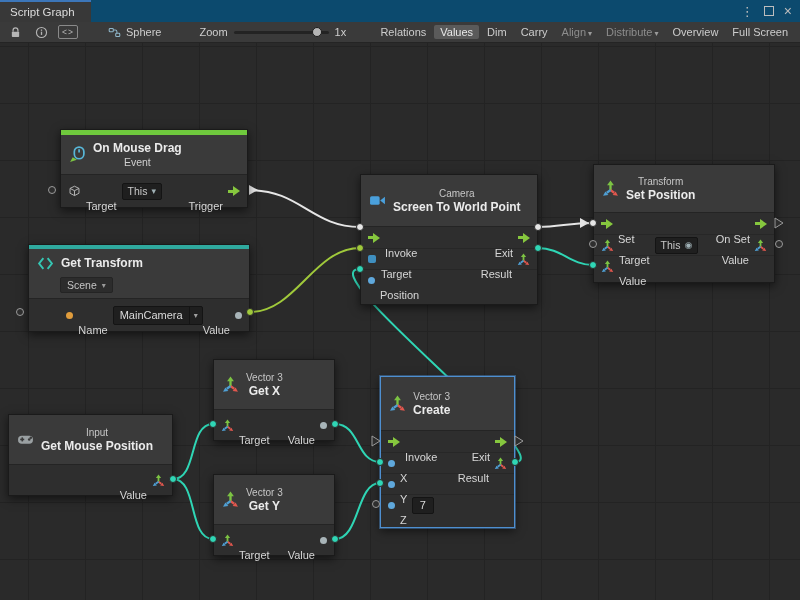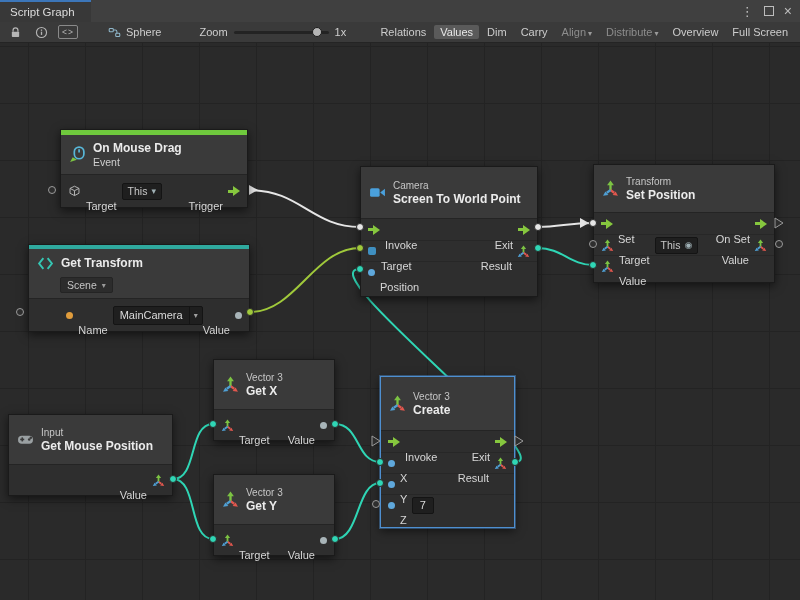--- a/index.html
+++ b/index.html
@@ -1,21 +1,21 @@
 <!DOCTYPE html>
 <html><head>
 <meta charset="utf-8">
 <style>
   html,body{margin:0;padding:0;background:#1a1a1a;}
   body{width:800px;height:600px;overflow:hidden;font-family:"Liberation Sans","DejaVu Sans",sans-serif;
        -webkit-font-smoothing:antialiased;color:#cfcfcf;font-size:11px;}
   .window{width:800px;height:600px;display:flex;flex-direction:column;}
 
   
-  .tabbar{height:22px;background:#404040;display:flex;align-items:stretch;flex:0 0 22px;}
+  .tabbar{height:22px;background:#0c4a6e;display:flex;align-items:stretch;flex:0 0 22px;}
   .tab{background:#383838;border-top:2px solid #3c76b9;display:flex;align-items:center;
        padding:0 16px 0 10px;font-size:11.5px;color:#dcdcdc;box-sizing:border-box;}
   .tab-spacer{flex:1}
   .winbtns{display:flex;align-items:center;gap:10px;padding:0 8px;color:#bdbdbd;}
   .winbtns .kebab{font-size:13px;line-height:1;cursor:default;}
   .maxbox{width:8px;height:8px;border:1.5px solid #bdbdbd;display:inline-block;}
   .closex{font-size:14px;line-height:1;}
 
   
   .toolbar{height:20px;background:#3a3a3a;border-bottom:1px solid #242424;display:flex;
@@ -53,21 +53,21 @@
 
   
   .node{position:absolute;z-index:2;background:#2e2e2e;border:1px solid #1a1a1a;
         box-shadow:0 3px 9px rgba(0,0,0,.55);box-sizing:border-box;}
   .node.selected{border-color:#4e8fd0;box-shadow:0 0 0 1px rgba(78,143,208,.45),0 3px 9px rgba(0,0,0,.55);}
   .strip{height:5px;}
   .strip.green{background:#6fc93d;} .strip.teal{background:#2fa99e;height:4px;}
   .nheader{display:flex;align-items:center;gap:7px;padding:0 8px;background:#3a3a3a;
            border-bottom:1px solid #242424;box-sizing:border-box;}
   .nheader svg{width:17px;height:17px;flex:0 0 auto;}
-  .tstack{display:flex;flex-direction:column;justify-content:center;gap:1px;}
+  .tstack{display:flex;flex-direction:column;justify-content:center;gap:1px;align-items:center;}
   .ncat{font-size:10px;color:#c6c6c6;} .ntitle{font-size:12px;font-weight:bold;color:#ebebeb;}
   .nsub{font-size:10.5px;color:#cfcfcf;}
   .nbody{box-sizing:border-box;}
   .nrow{display:flex;align-items:center;justify-content:space-between;height:21px;
         padding:0 7px;box-sizing:border-box;}
   .nrow + .nrow{border-top:1px solid #272727;}
   .pgrp{display:inline-flex;align-items:center;gap:5px;}
   .plabel{color:#d6d6d6;margin-top:30px;}
   .dot{width:7px;height:7px;border-radius:50%;display:inline-block;}
   .dot.blue{background:#5fa8dc;} .dot.orange{background:#e09c3c;} .dot.gray{background:#a8b4b8;}
@@ -237,21 +237,21 @@
             </span>
           </span>
           <span class="pgrp">
             <span class="plabel">Trigger</span>
             <span class="flow-arrow"></span>
           </span>
         </div>
       </div>
     </div>
 
-    <div class="node" style="left:360px;top:123px;width:178px;padding-bottom:14px;">
+    <div class="node" style="left:360px;top:131px;width:178px;padding-bottom:14px;">
       <div class="nheader" style="height:52px;">
         <svg viewBox="0 0 16 16">
             <use href="#cam"></use>
           </svg>
         <div class="tstack">
           <div class="ncat">Camera</div>
           <div class="ntitle">Screen To World Point</div>
         </div>
       </div>
       <div class="nbody">

